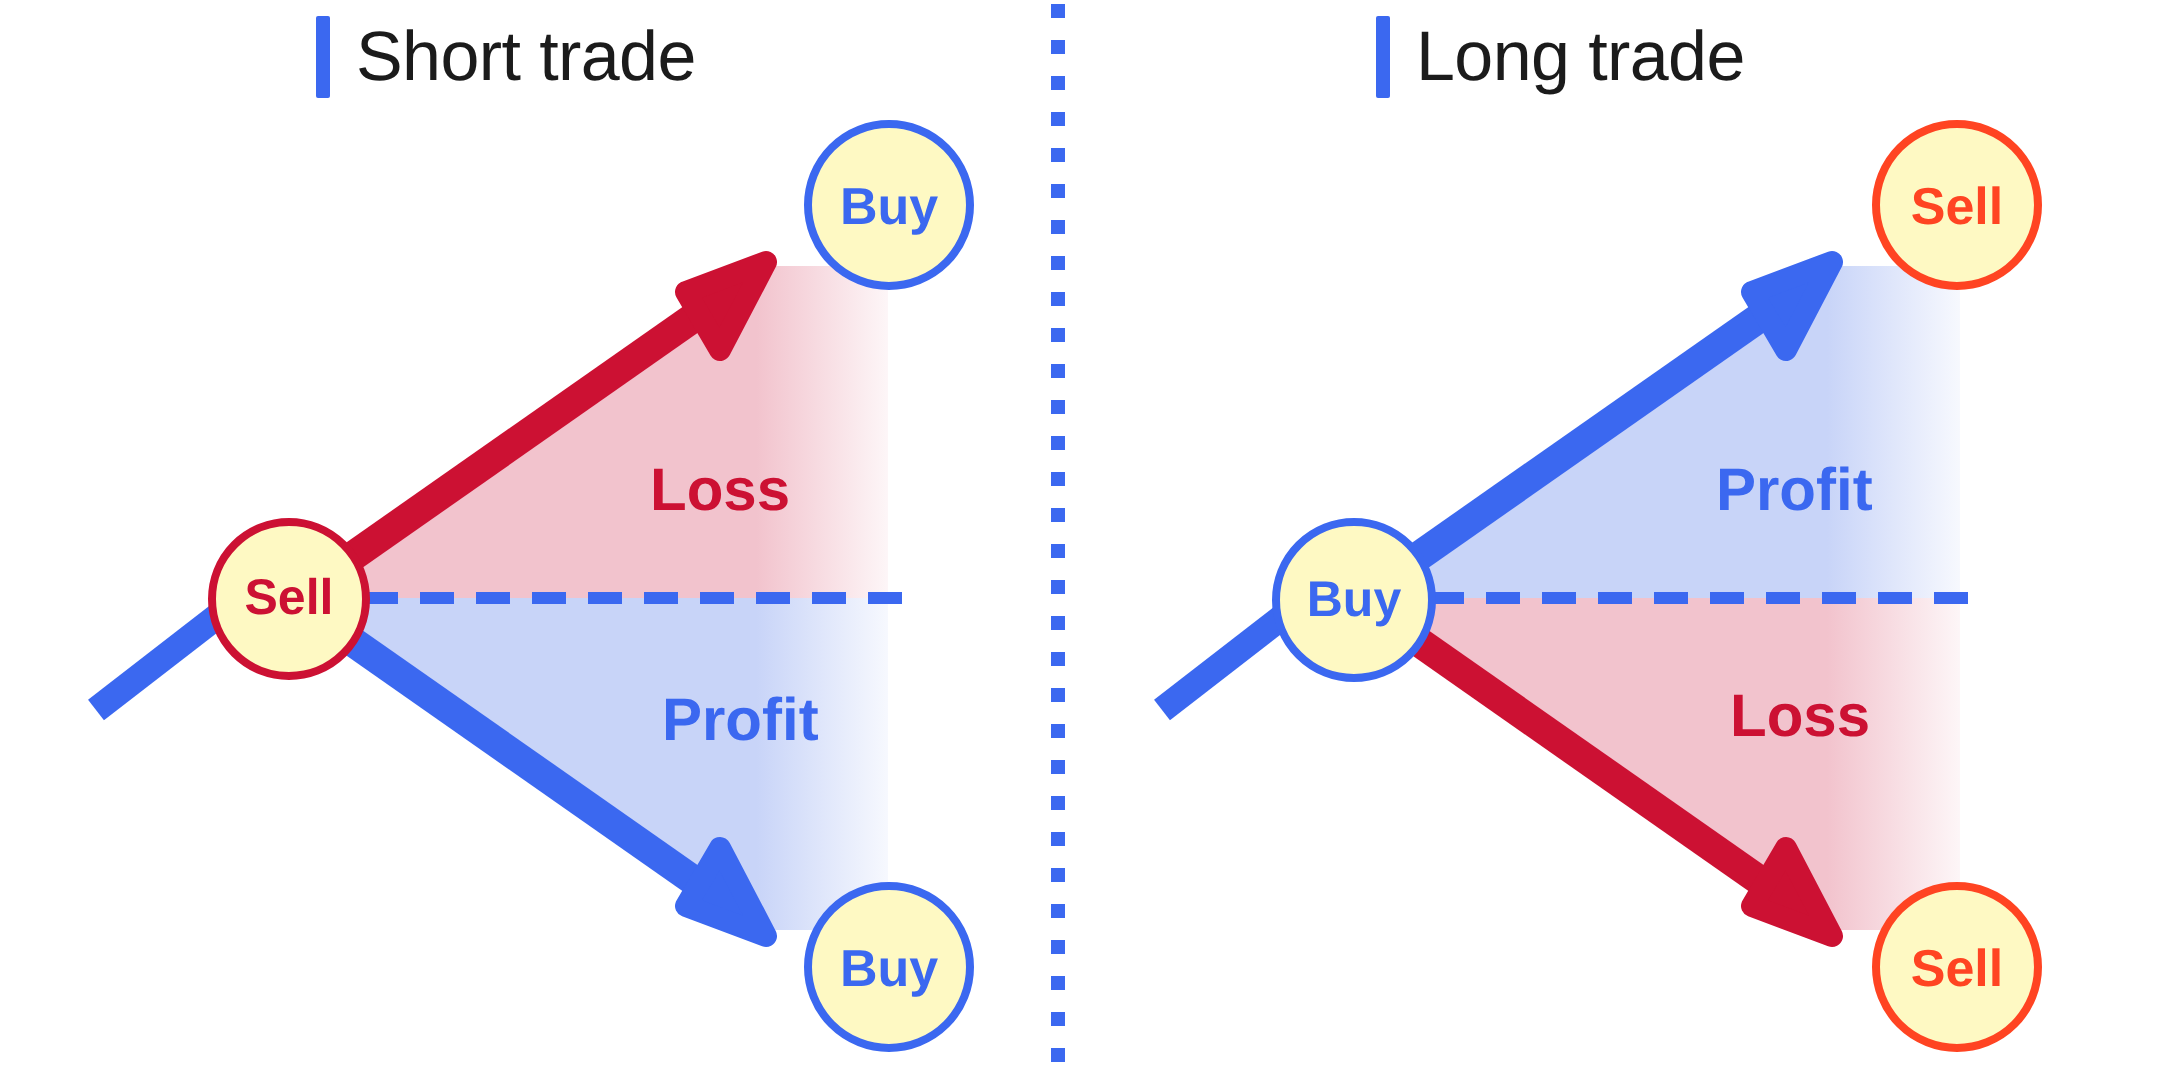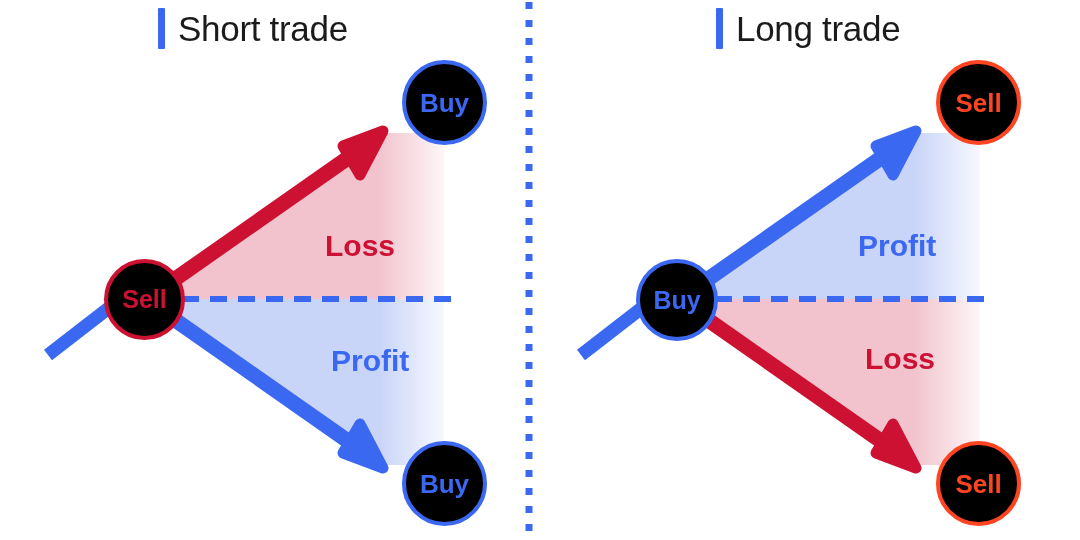--- a/index.html
+++ b/index.html
@@ -40,21 +40,21 @@
 
   .divider{
     position:absolute;
     left:525px;top:0;
     width:8px;height:540px;
   }
 
   .node{
     position:absolute;
     border-radius:50%;
-    background:#000000;
+    background:#fef9c3;
     display:flex;
     align-items:center;
     justify-content:center;
     font-weight:700;
     box-sizing:border-box;
     z-index:6;
     text-align:right;
   }
   .node-label{line-height:1;}
 
@@ -160,21 +160,21 @@
 
       <path d="M 376,131 L 353,175 L 336,146 Z" fill="#3b68f0" stroke="#3b68f0" stroke-width="11" stroke-linejoin="round"></path>
 
       <line x1="161" y1="315" x2="348" y2="446" stroke="#cc1133" stroke-width="15" stroke-linecap="butt"></line>
 
       <path d="M 376,468 L 336,453 L 353,424 Z" fill="#cc1133" stroke="#cc1133" stroke-width="11" stroke-linejoin="round"></path>
 
       <line x1="175" y1="299" x2="448" y2="299" stroke="#3b68f0" stroke-width="6" stroke-dasharray="17 11" stroke-linecap="butt"></line>
     </svg>
 
-    <div class="title title-right" style="left:176px;">
+    <div class="title title-right" style="left:148px;">
       <span class="title-bar"></span>
       <span class="title-text">Long trade</span>
     </div>
 
     <div class="region-label" style="left:318px;top:231px;color:#3b68f0;">Profit</div>
     <div class="region-label" style="left:325px;top:344px;color:#cc1133;">Loss</div>
 
     <div class="node" style="left:96px;top:259px;width:82px;height:82px;border:4px solid #3b68f0;">
       <span class="node-label" style="color:#3b68f0;font-size:25px;">Buy</span>
     </div>

